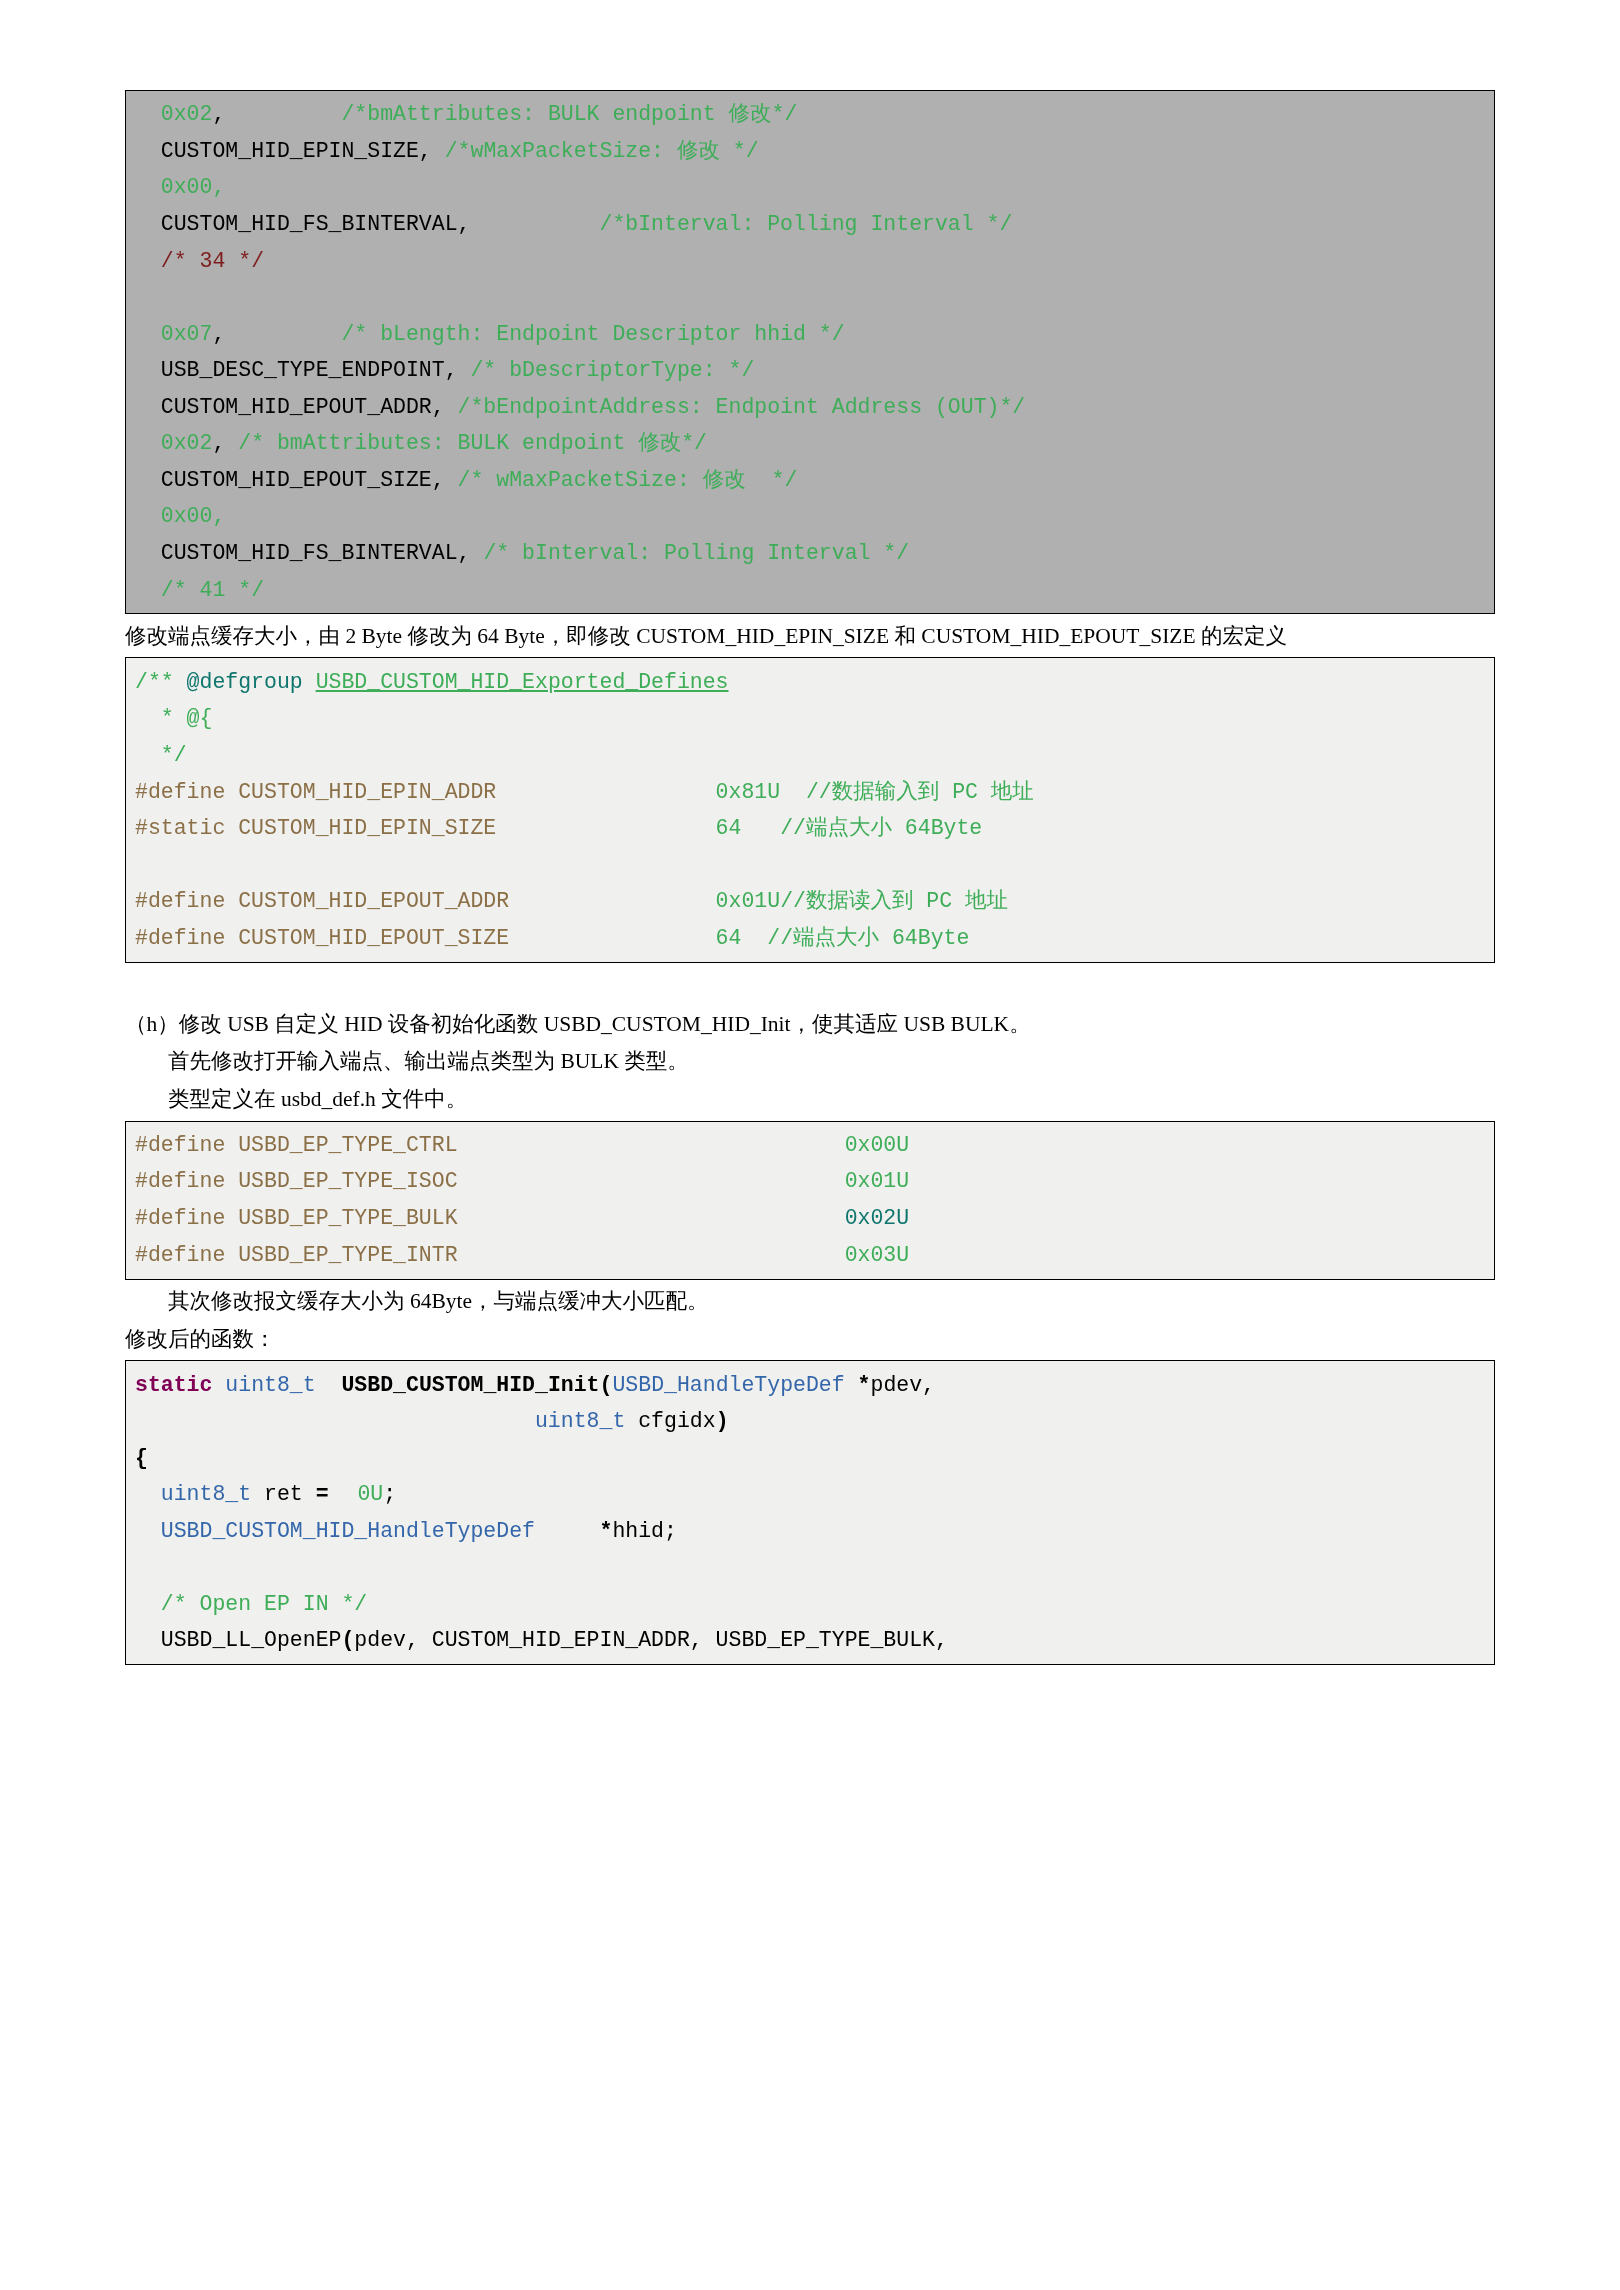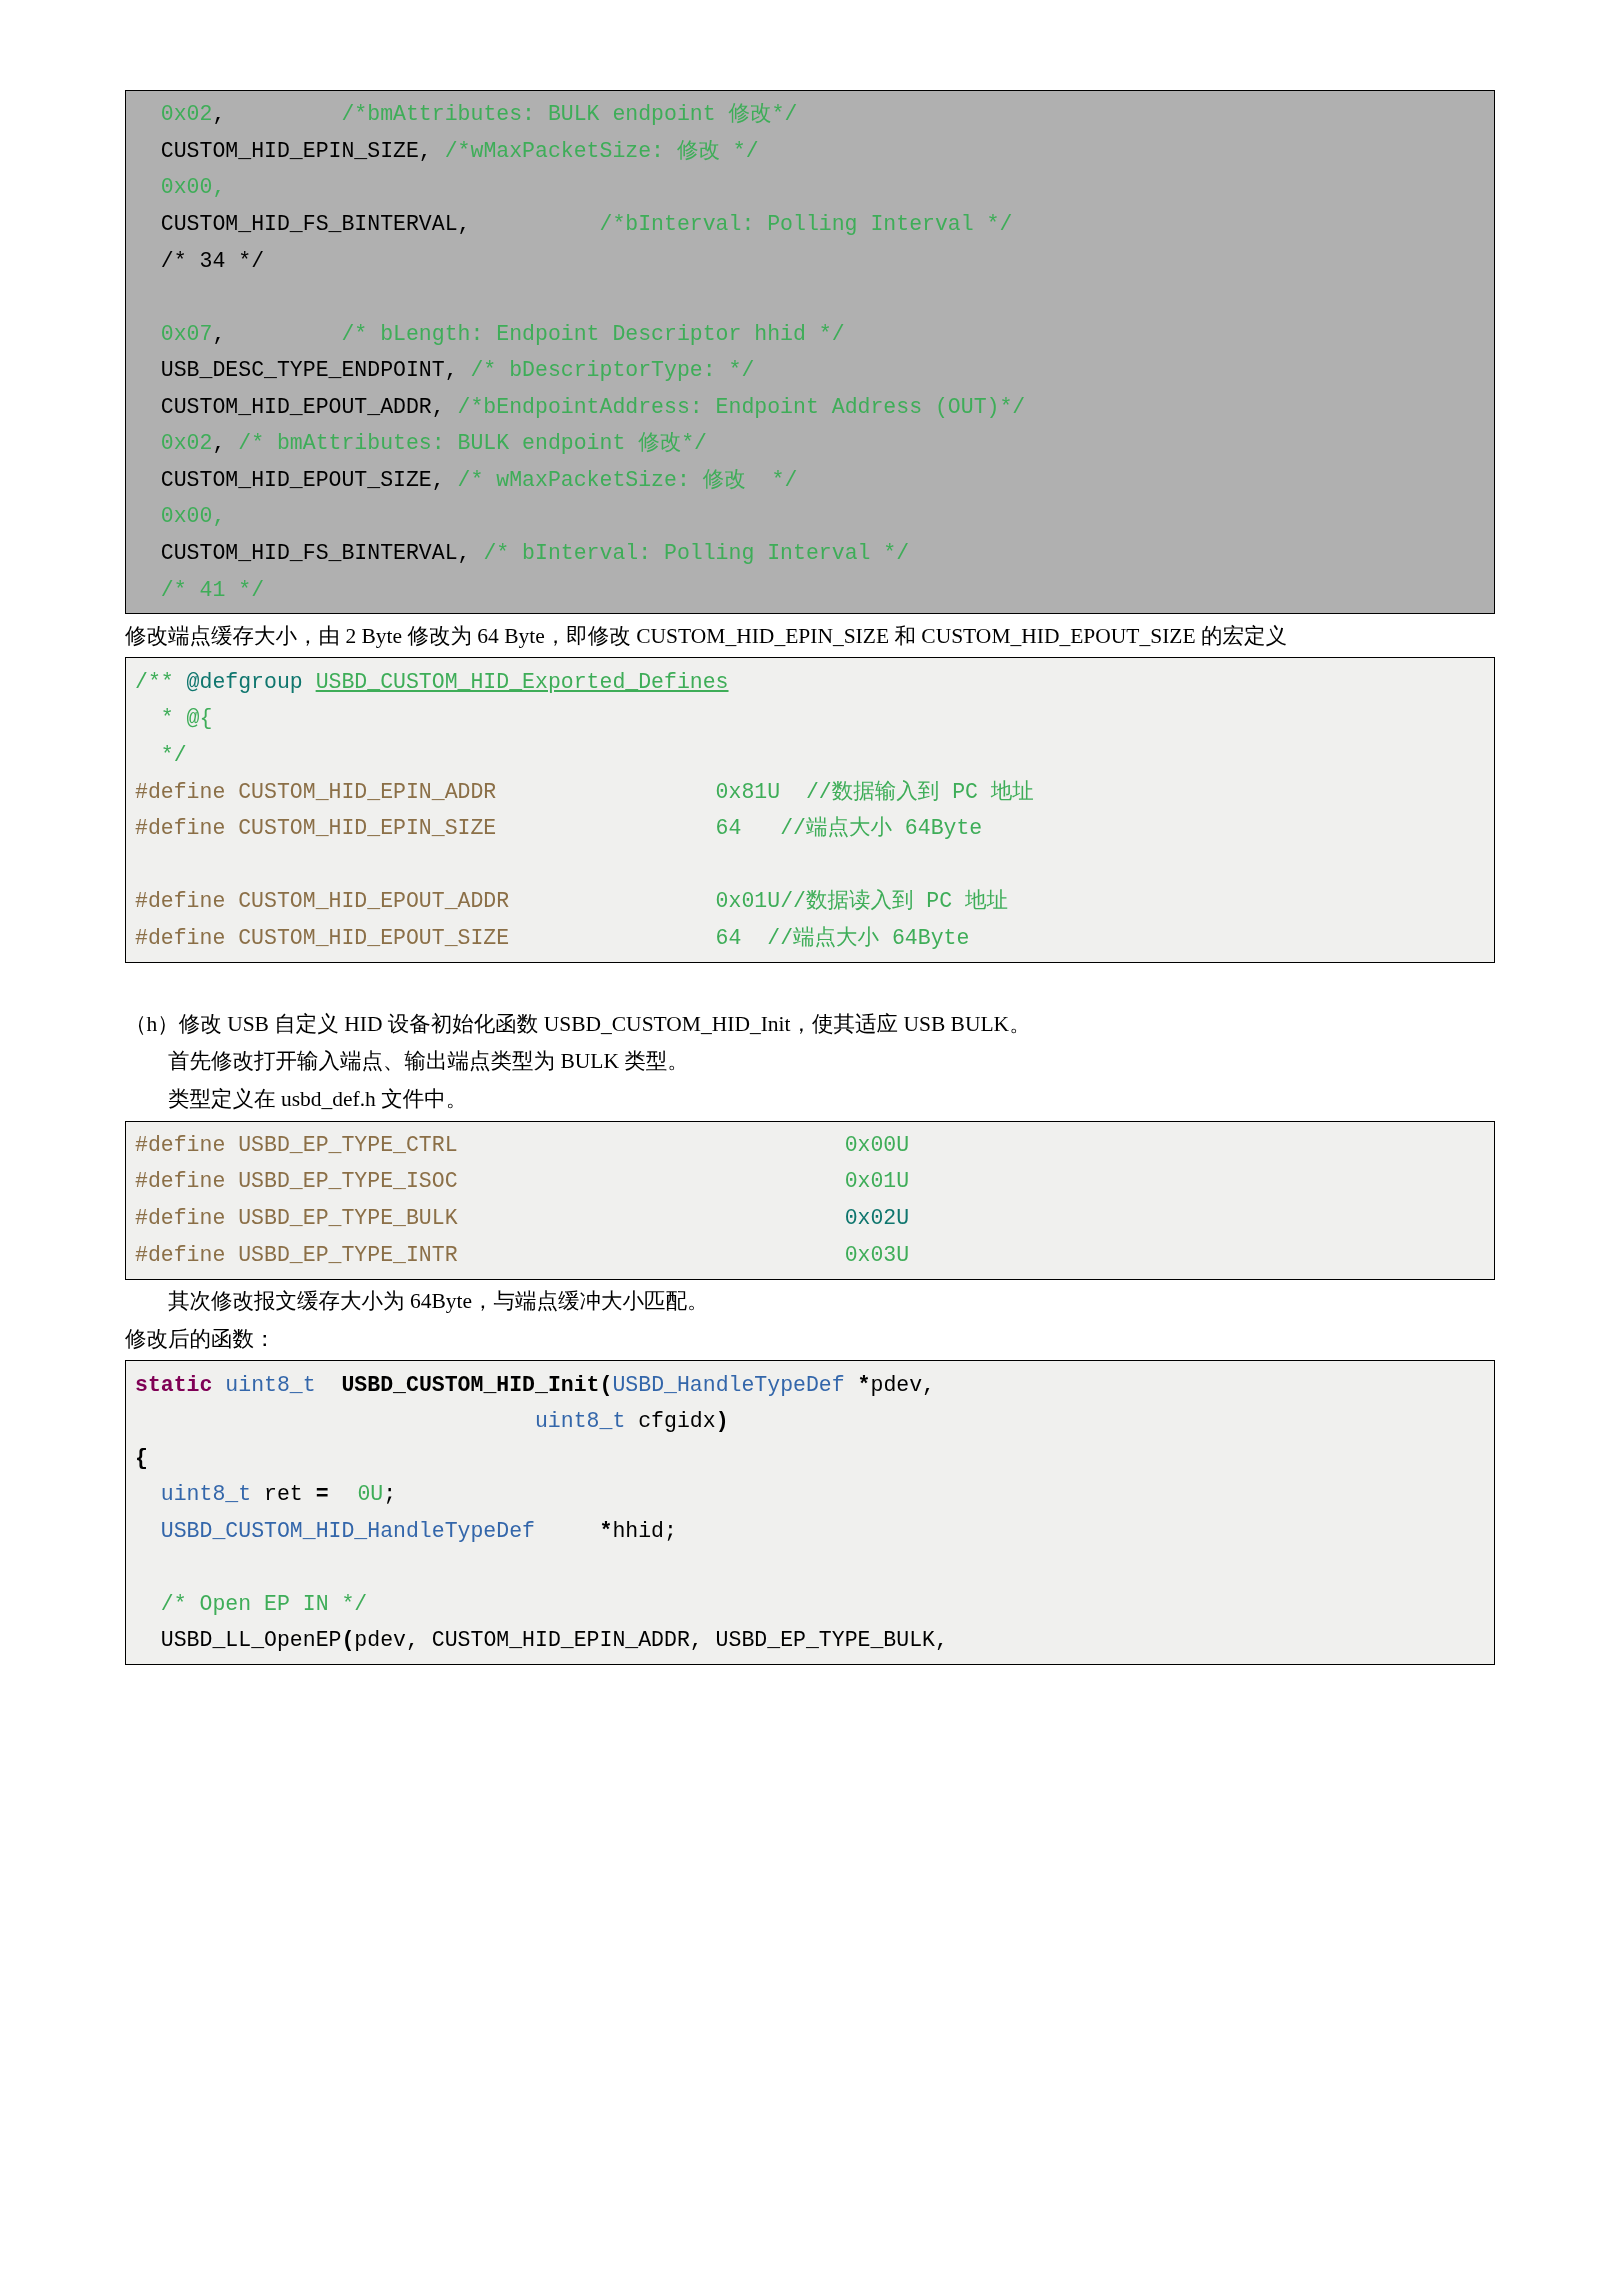--- a/index.html
+++ b/index.html
@@ -36,38 +36,38 @@
     .blank-line { height: 36px; }
     
   </style>
 </head>
 <body>
 
 <div class="code-box hilite"><span style="color: rgb(0, 0, 0);">  </span><span style="color: rgb(62, 173, 88);">0x02</span><span style="color: rgb(0, 0, 0);">,         </span><span style="color: rgb(62, 173, 88);">/*bmAttributes: BULK endpoint 修改*/</span>
 <span style="color: rgb(0, 0, 0);">  CUSTOM_HID_EPIN_SIZE, </span><span style="color: rgb(62, 173, 88);">/*wMaxPacketSize: 修改 */</span>
 <span style="color: rgb(0, 0, 0);">  </span><span style="color: rgb(62, 173, 88);">0x00</span><span style="color: rgb(62, 173, 88);">,</span>
 <span style="color: rgb(0, 0, 0);">  CUSTOM_HID_FS_BINTERVAL,          </span><span style="color: rgb(62, 173, 88);">/*bInterval: Polling Interval */</span>
-<span style="color: rgb(0, 0, 0);">  </span><span style="color: #000000;">/* 34 */</span>
+<span style="color: rgb(0, 0, 0);">  </span><span style="color: #7f1d1d;">/* 34 */</span>
 <span style="color: rgb(0, 0, 0);"> </span>
 <span style="color: rgb(0, 0, 0);">  </span><span style="color: rgb(62, 173, 88);">0x07</span><span style="color: rgb(0, 0, 0);">,         </span><span style="color: rgb(62, 173, 88);">/* bLength: Endpoint Descriptor hhid */</span>
 <span style="color: rgb(0, 0, 0);">  USB_DESC_TYPE_ENDPOINT, </span><span style="color: rgb(62, 173, 88);">/* bDescriptorType: */</span>
 <span style="color: rgb(0, 0, 0);">  CUSTOM_HID_EPOUT_ADDR, </span><span style="color: rgb(62, 173, 88);">/*bEndpointAddress: Endpoint Address (OUT)*/</span>
 <span style="color: rgb(0, 0, 0);">  </span><span style="color: rgb(62, 173, 88);">0x02</span><span style="color: rgb(0, 0, 0);">, </span><span style="color: rgb(62, 173, 88);">/* bmAttributes: BULK endpoint 修改*/</span>
 <span style="color: rgb(0, 0, 0); text-align: right;">  CUSTOM_HID_EPOUT_SIZE, </span><span style="color: rgb(62, 173, 88);">/* wMaxPacketSize: 修改  */</span>
 <span style="color: rgb(0, 0, 0);">  </span><span style="color: rgb(62, 173, 88);">0x00</span><span style="color: rgb(62, 173, 88);">,</span>
 <span style="color: rgb(0, 0, 0);">  CUSTOM_HID_FS_BINTERVAL, </span><span style="color: rgb(62, 173, 88);">/* bInterval: Polling Interval */</span>
 <span style="color: rgb(0, 0, 0);">  </span><span style="color: rgb(62, 173, 88);">/* 41 */</span></div>
 
 <p class="body-text">修改端点缓存大小，由 2 Byte 修改为 64 Byte，即修改 CUSTOM_HID_EPIN_SIZE 和 CUSTOM_HID_EPOUT_SIZE 的宏定义</p>
 
 <div class="code-box light"><span style="color: rgb(62, 173, 88);">/** </span><span style="color: #0f766e; font-weight: normal;">@defgroup</span><span style="color: rgb(62, 173, 88);"> </span><span style="color: rgb(62, 173, 88); text-decoration: underline;">USBD_CUSTOM_HID_Exported_Defines</span>
 <span style="color: rgb(62, 173, 88);">  * @{</span>
 <span style="color: rgb(62, 173, 88);">  */</span>
 <span style="color: rgb(139, 111, 71);">#define CUSTOM_HID_EPIN_ADDR                 </span><span style="color: rgb(62, 173, 88);">0x81U</span><span style="color: rgb(139, 111, 71);">  </span><span style="color: rgb(62, 173, 88);">//数据输入到 PC 地址</span>
-<span style="color: rgb(139, 111, 71);">#define CUSTOM_HID_EPIN_SIZE                 </span><span style="color: rgb(62, 173, 88);">64</span><span style="color: rgb(139, 111, 71);">   </span><span style="color: rgb(62, 173, 88);">//端点大小 64Byte</span>
+<span style="color: rgb(139, 111, 71);">#static CUSTOM_HID_EPIN_SIZE                 </span><span style="color: rgb(62, 173, 88);">64</span><span style="color: rgb(139, 111, 71);">   </span><span style="color: rgb(62, 173, 88);">//端点大小 64Byte</span>
 <span style="color: rgb(0, 0, 0);"> </span>
 <span style="color: rgb(139, 111, 71);">#define CUSTOM_HID_EPOUT_ADDR                </span><span style="color: rgb(62, 173, 88);">0x01U</span><span style="color: rgb(62, 173, 88);">//数据读入到 PC 地址</span>
 <span style="color: rgb(139, 111, 71);">#define CUSTOM_HID_EPOUT_SIZE                </span><span style="color: rgb(62, 173, 88);">64</span><span style="color: rgb(139, 111, 71);">  </span><span style="color: rgb(62, 173, 88);">//端点大小 64Byte</span></div>
 
 <div class="blank-line"></div>
 
 <p class="body-text">（h）修改 USB 自定义 HID 设备初始化函数 USBD_CUSTOM_HID_Init，使其适应 USB BULK。</p>
 <p class="body-text indent1">首先修改打开输入端点、输出端点类型为 BULK 类型。</p>
 <p class="body-text indent1">类型定义在 usbd_def.h 文件中。</p>
 

